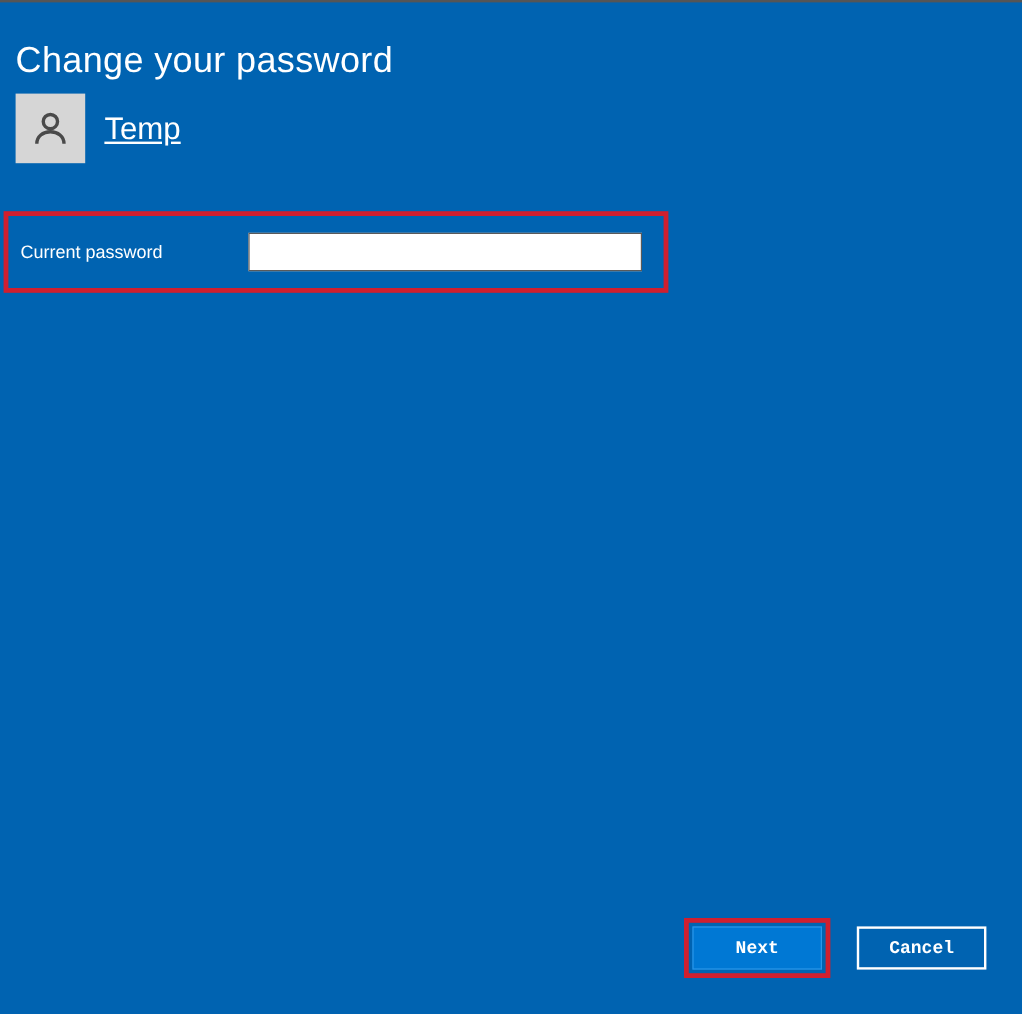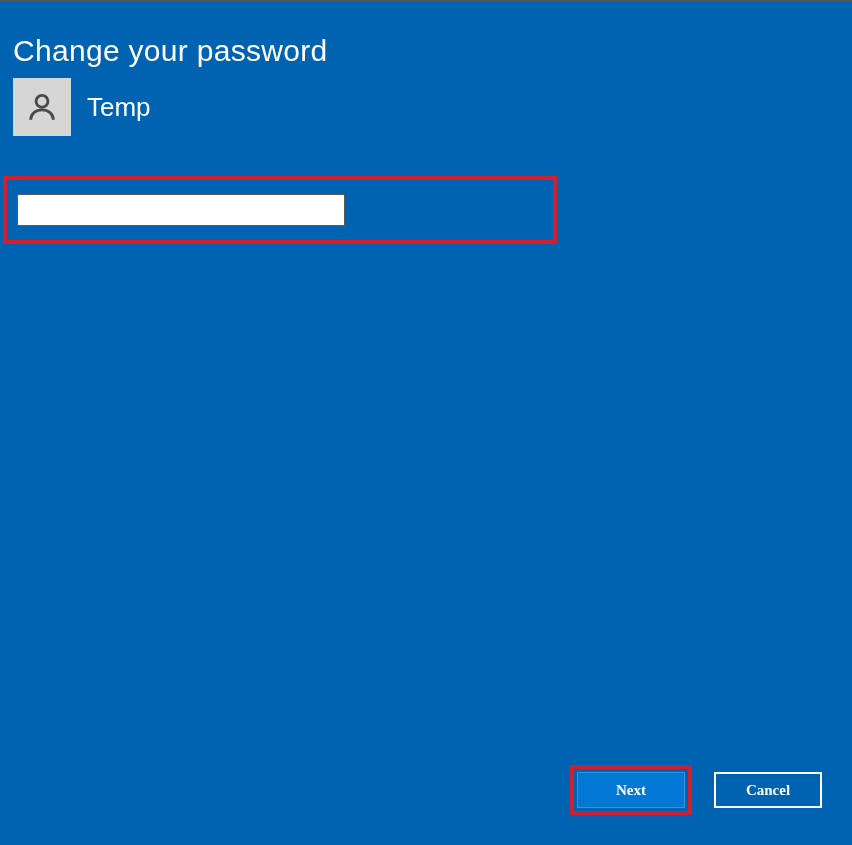--- a/index.html
+++ b/index.html
@@ -30,20 +30,21 @@
       font-size: 15px;
       font-weight: 400;
       color: #e0eefb;
       margin-bottom: 48px;
     }
     .user-row {
       display: flex;
       align-items: center;
       gap: 16px;
       margin-bottom: 40px;
+      text-decoration: underline;
     }
     .avatar {
       width: 58px;
       height: 58px;
       background: #d6d6d6;
       display: flex;
       align-items: center;
       justify-content: center;
     }
     .avatar svg {
@@ -90,21 +91,21 @@
       display: flex;
       gap: 22px;
       align-items: center;
     }
     .btn {
       width: 108px;
       height: 36px;
       font-size: 15px;
       font-weight: 600;
       cursor: pointer;
-      font-family: Liberation Serif, serif;
+      font-family: Liberation Mono, monospace;
       display: flex;
       align-items: center;
       justify-content: center;
     }
     .btn-next-wrap {
       border: 4px solid #d01f2f;
       padding: 3px;
     }
     .btn-next {
       background: #0078d4;
@@ -128,20 +129,21 @@
       <svg viewBox="0 0 24 24">
         <circle cx="12" cy="8" r="4.2"></circle>
         <path d="M4 21c0-4.2 3.6-7 8-7s8 2.8 8 7"></path>
       </svg>
     </div>
     <div class="username">Temp</div>
   </div>
 
   <div class="highlight-box">
     <div class="field-row">
+      <label class="field-label">Current password</label>
       <input type="password" class="password-input" value="" style="">
     </div>
   </div>
 </div>
 
 <div class="button-bar">
   <div class="btn-next-wrap">
     <button class="btn btn-next">Next</button>
   </div>
   <button class="btn btn-cancel">Cancel</button>

